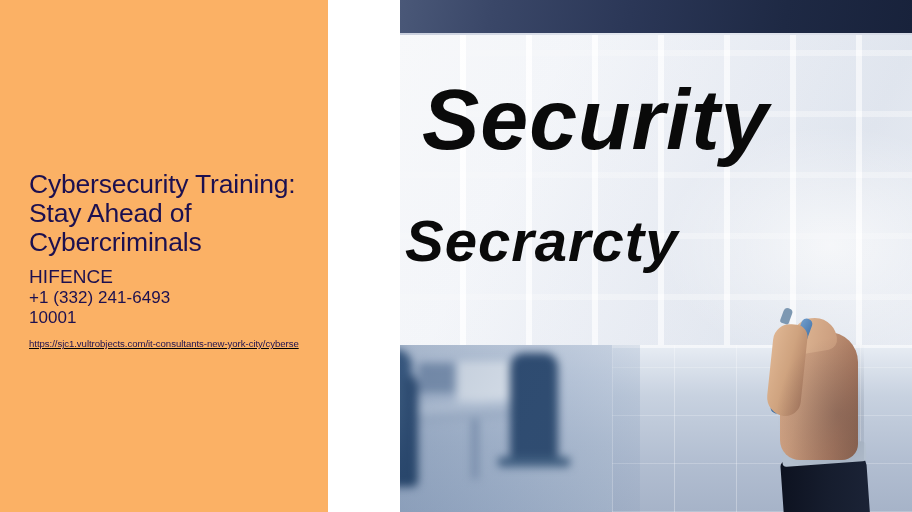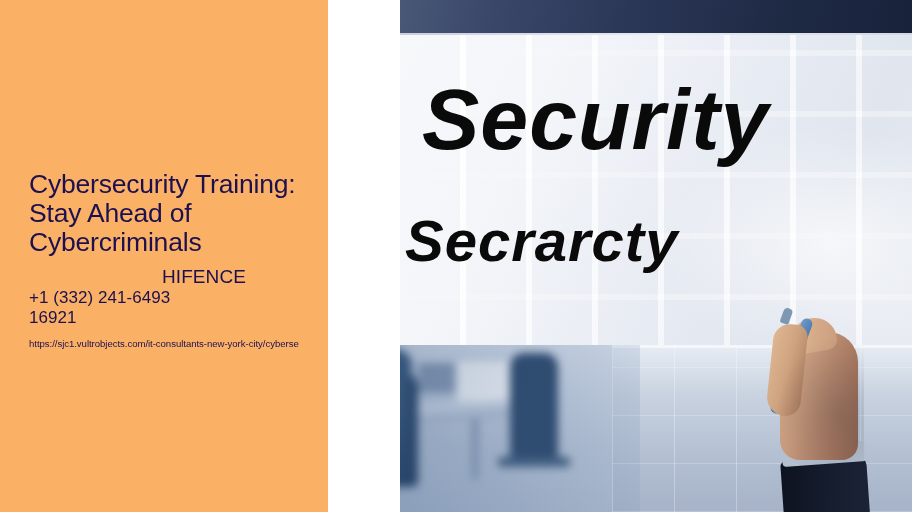--- a/index.html
+++ b/index.html
@@ -41,37 +41,37 @@
     letter-spacing: -0.2px;
     margin: 0;
     white-space: pre-line;
   }
   .company {
     font-size: 19px;
     line-height: 22px;
     color: #1C1050;
     margin-top: 9px;
     letter-spacing: 0.1px;
-    text-align: center;
   }
   .contact-line {
     font-size: 17px;
     line-height: 20px;
     color: #1C1050;
     letter-spacing: 0.05px;
   }
   .url-line {
     font-size: 9.6px;
     line-height: 19px;
     color: #1C1050;
     letter-spacing: -0.05px;
     word-break: break-all;
   }
   .url-wrap {
     margin-top: 6px;
+    text-decoration: underline;
   }
 
   
   .right-panel {
     position: absolute;
     left: 400px;
     top: 0;
     width: 512px;
     height: 512px;
     overflow: hidden;
@@ -328,21 +328,21 @@
 
 <div class="canvas">
 
   <div class="left-panel">
     <div class="text-block">
       <div class="headline">Cybersecurity Training:
 Stay Ahead of
 Cybercriminals</div>
       <div class="company">HIFENCE</div>
       <div class="contact-line">+1 (332) 241-6493</div>
-      <div class="contact-line">16921</div>
+      <div class="contact-line">10001</div>
       <div class="url-wrap">
         <div class="url-line">https://sjc1.vultrobjects.com/it-consultants-new-york-city/cyberse</div>
       </div>
     </div>
   </div>
 
   <div class="right-panel">
 
     <div class="ceiling-band"></div>
     <div class="ceiling-edge"></div>

